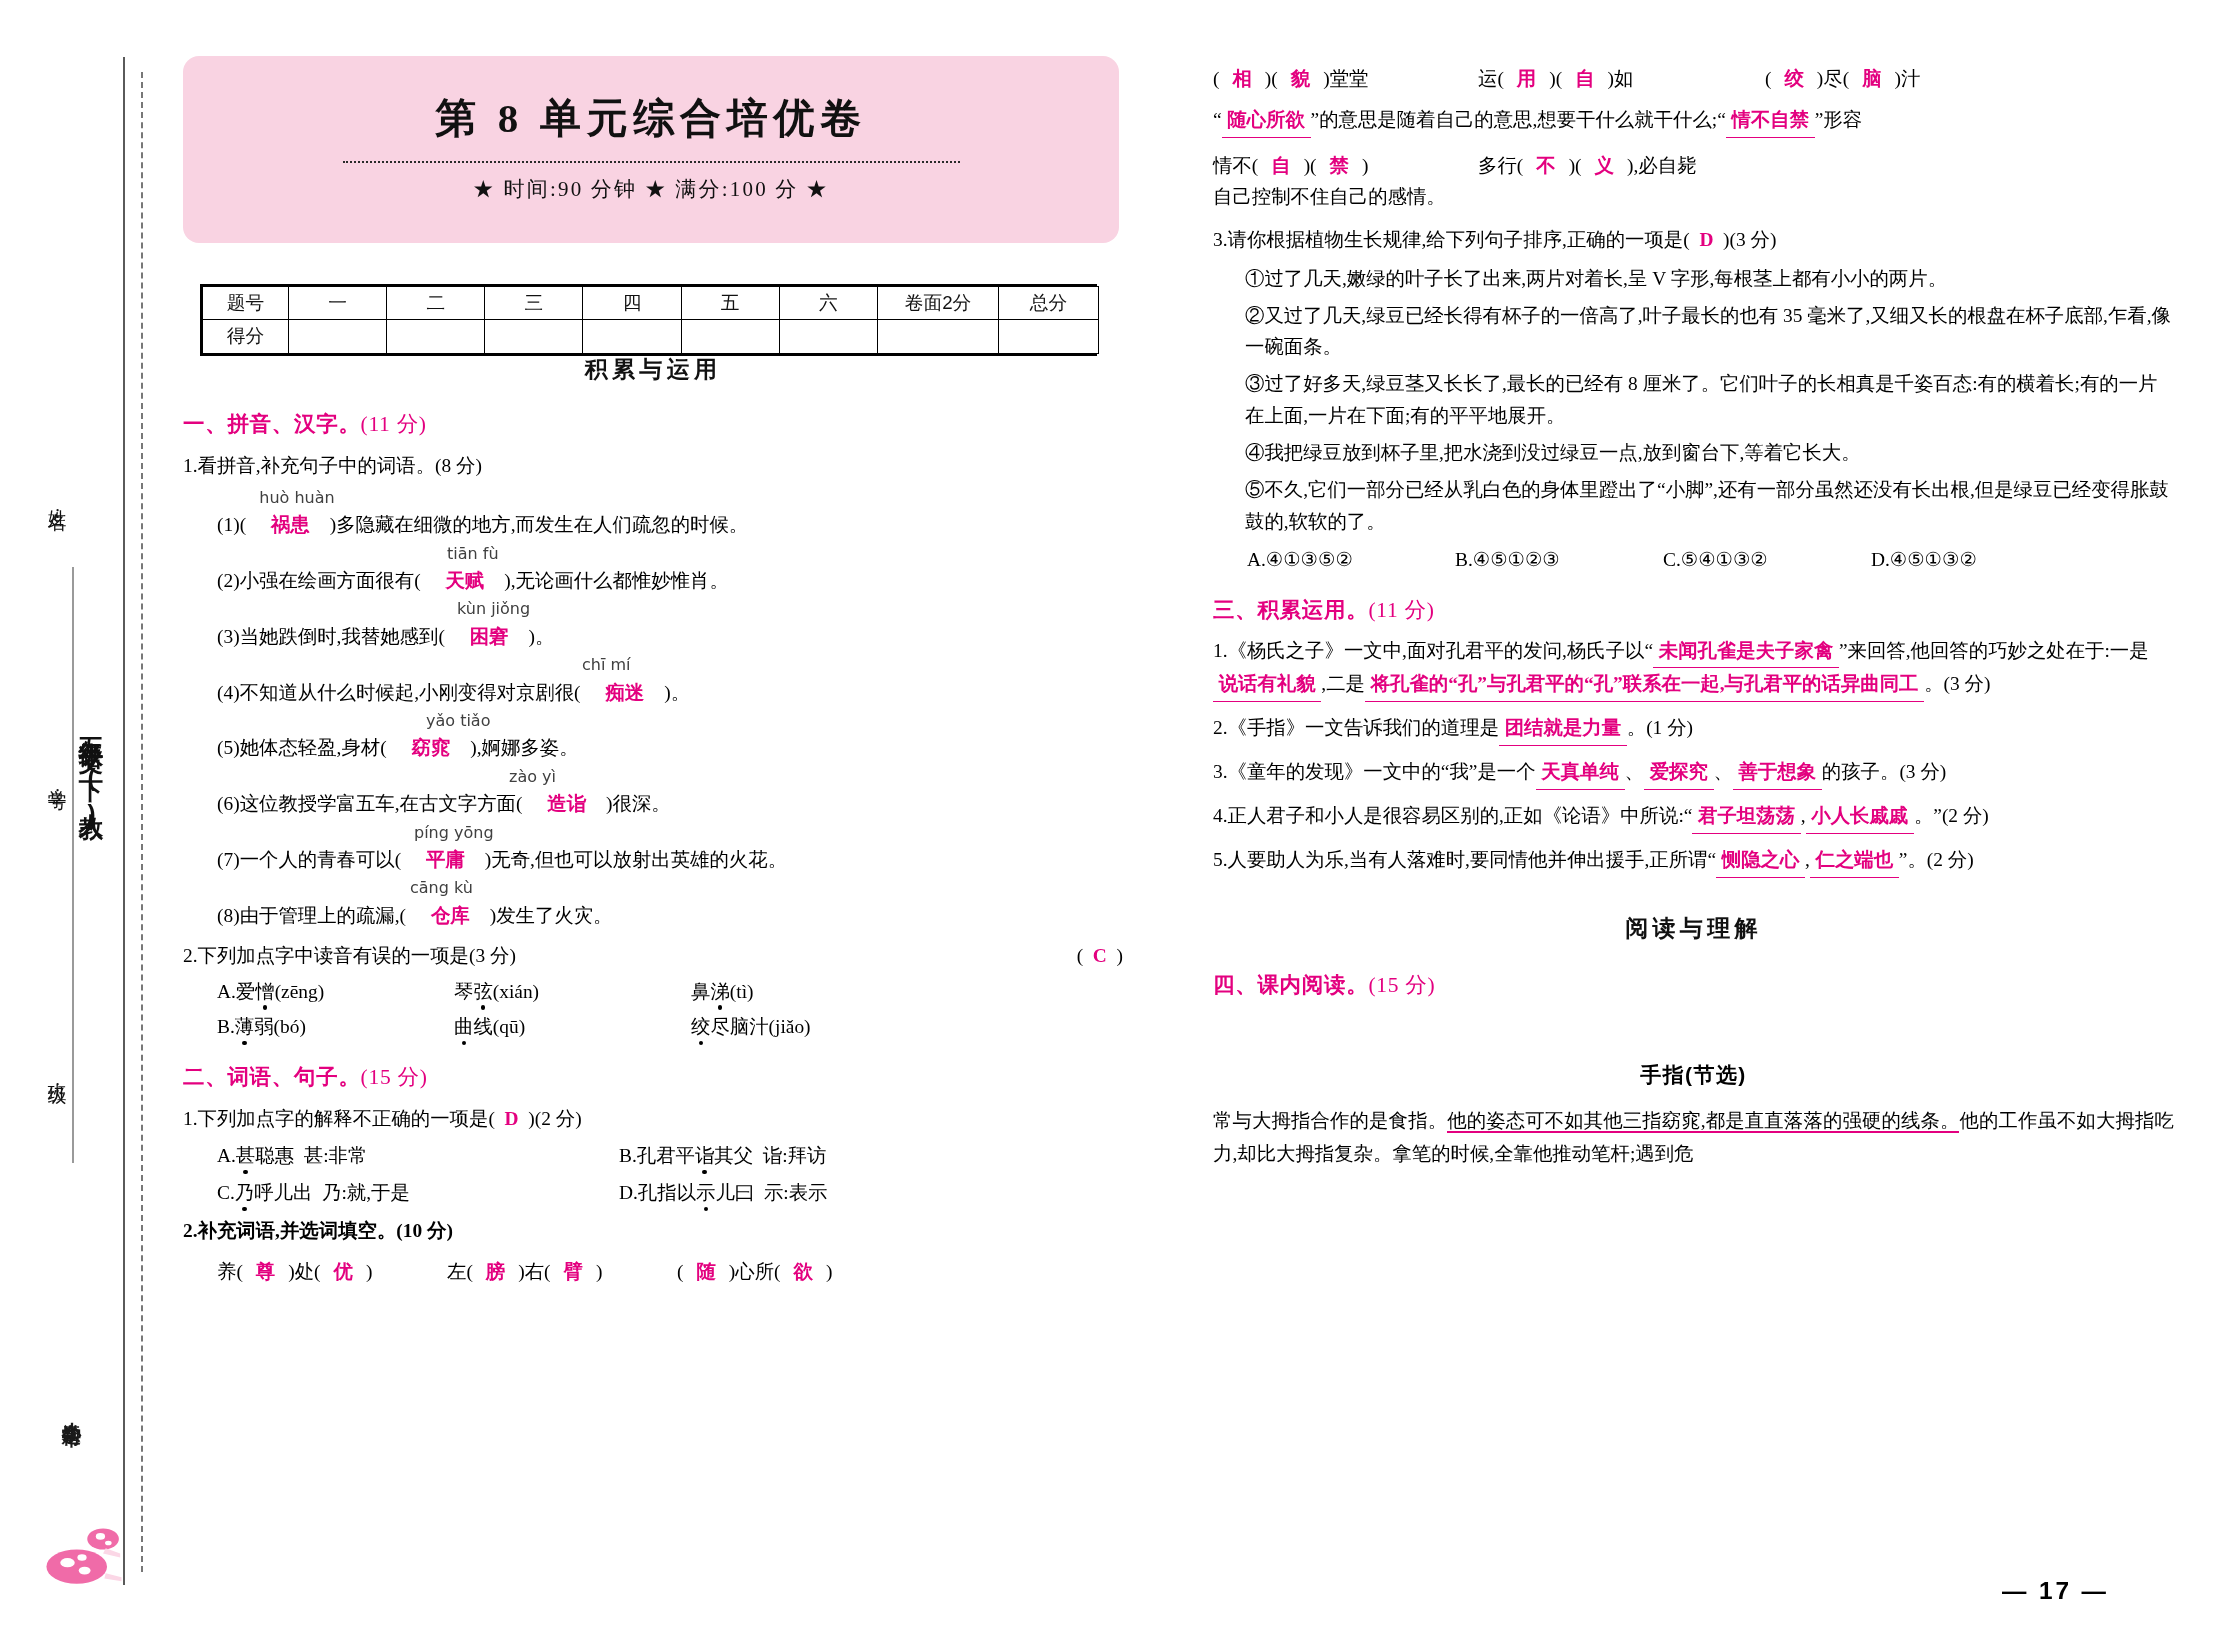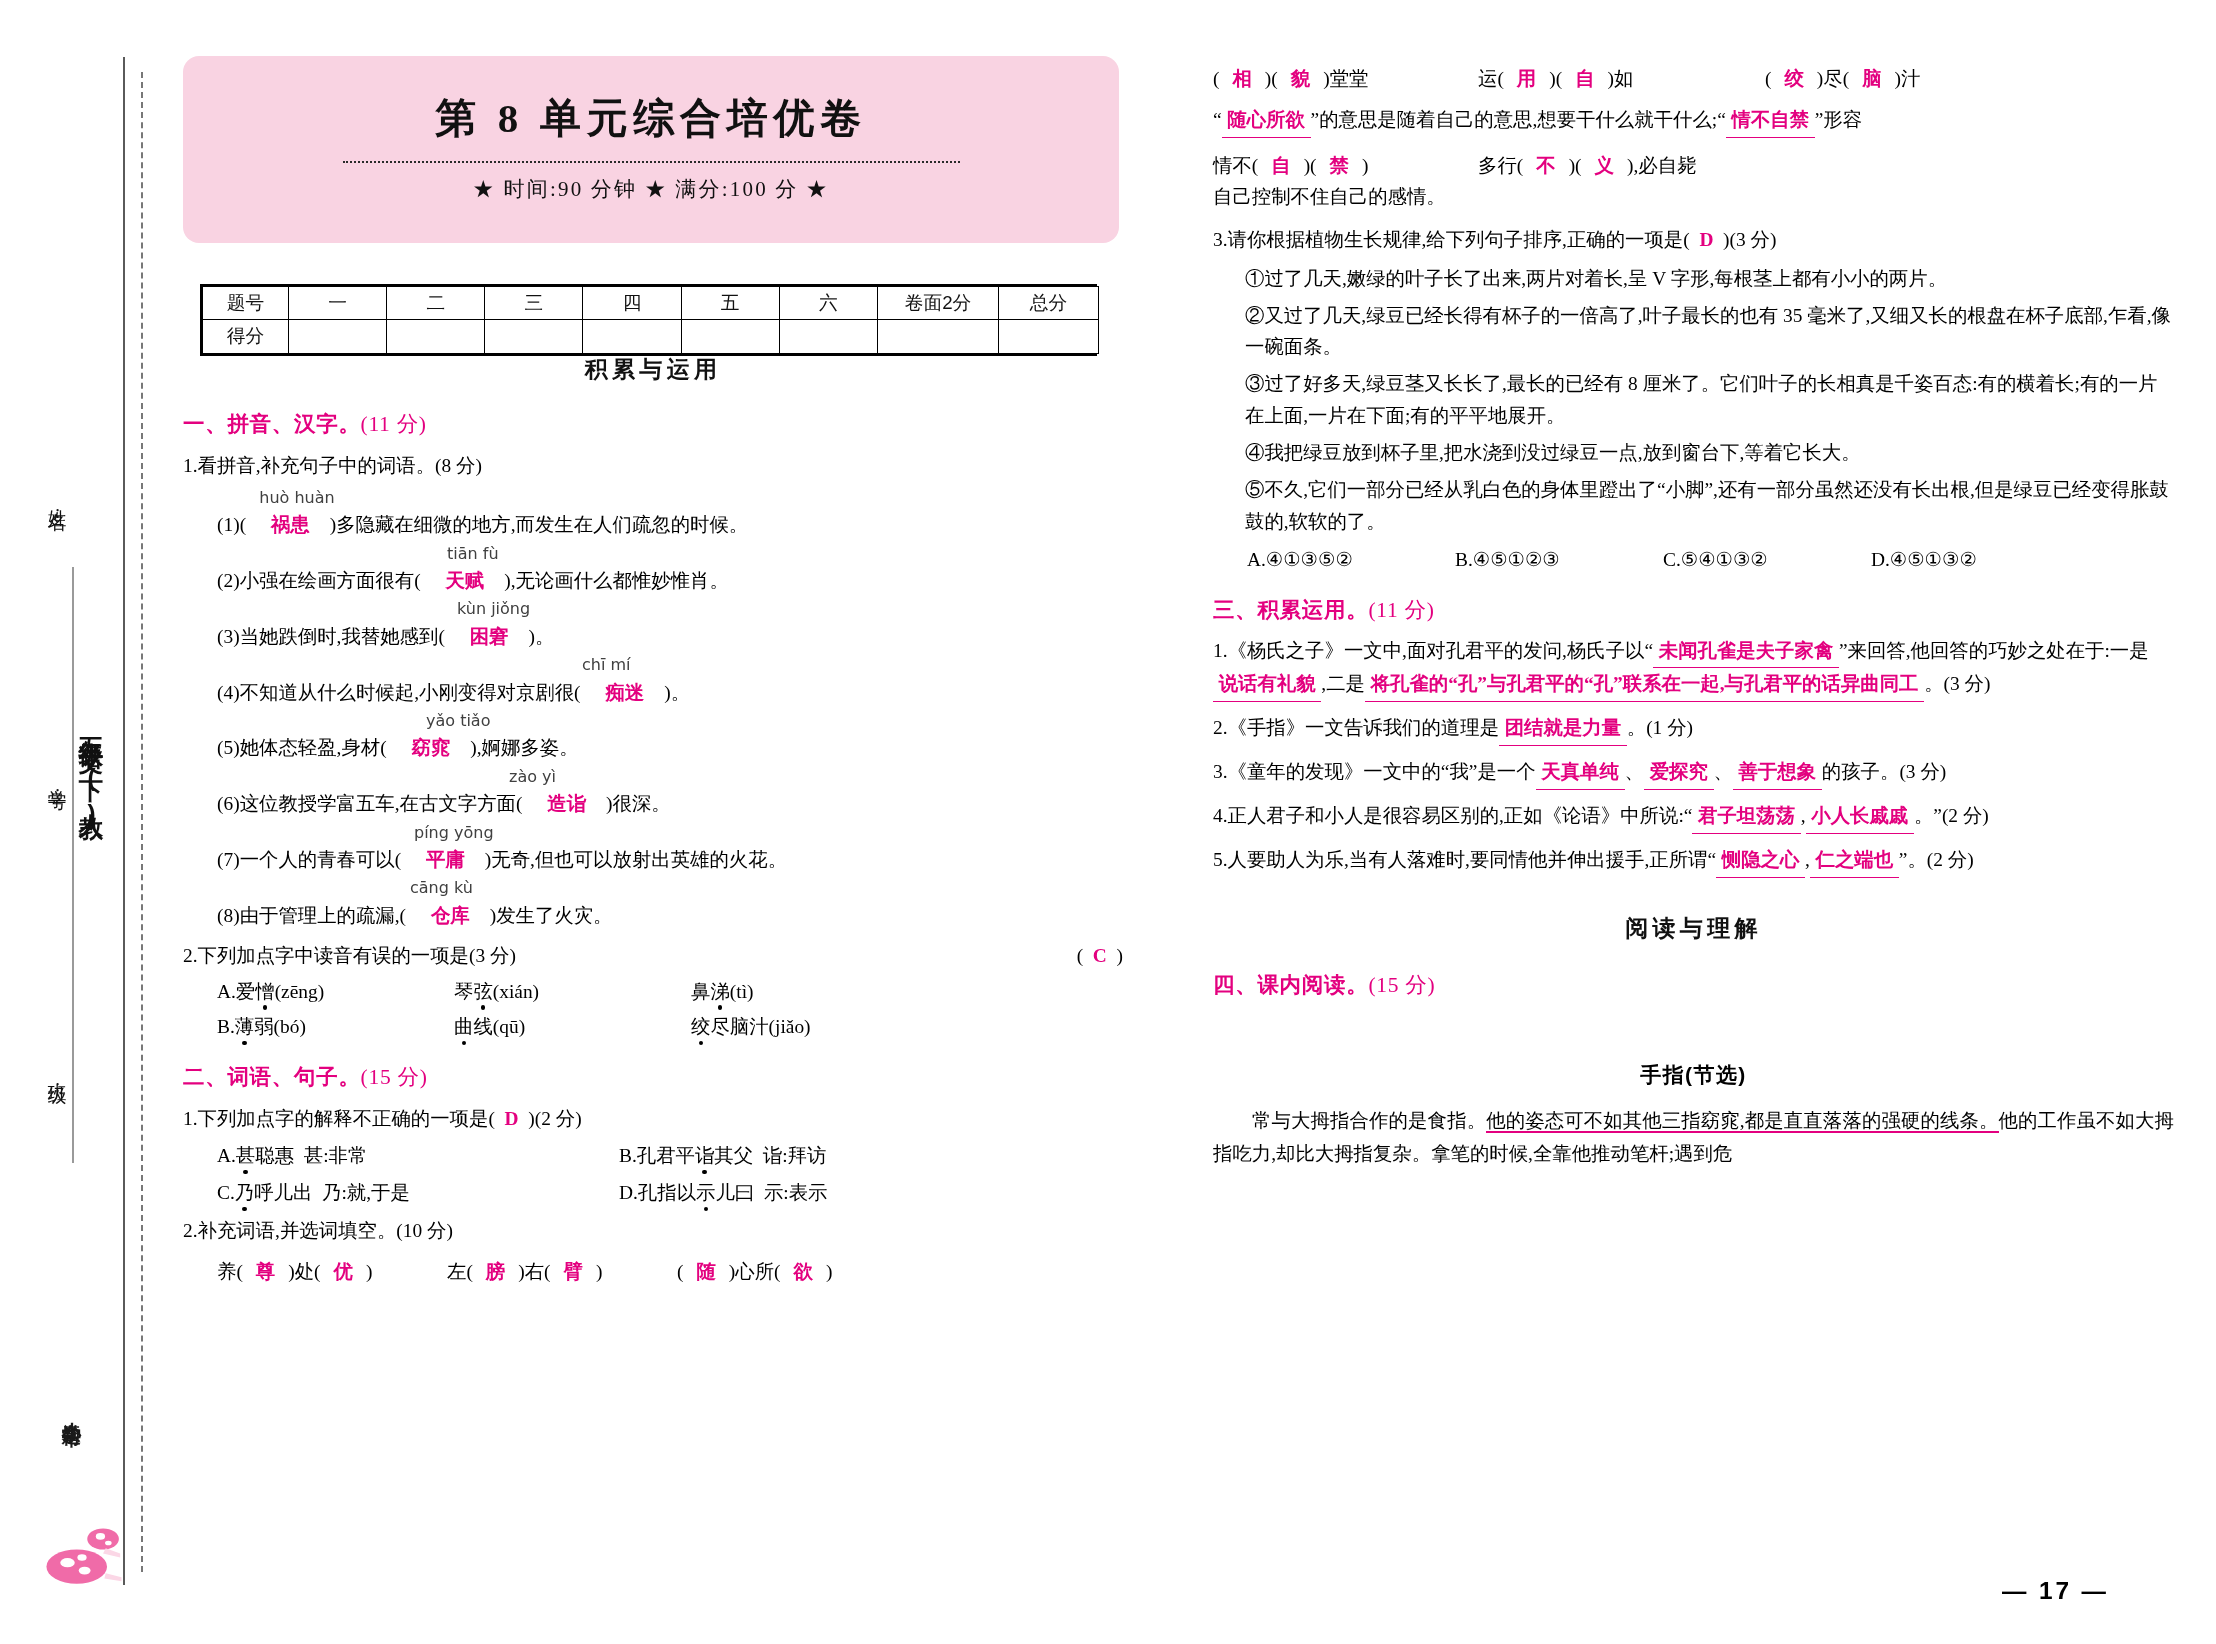--- a/index.html
+++ b/index.html
@@ -371,21 +371,21 @@
   <div class="opt2col">
     <div><span>A.</span><span class="dot-under">甚</span><span>聪惠</span>&nbsp;&nbsp;<span>甚:非常</span></div>
     <div><span>B.</span><span>孔君平</span><span class="dot-under">诣</span><span>其父</span>&nbsp;&nbsp;<span>诣:拜访</span></div>
   </div>
 
   <div class="opt2col">
     <div><span>C.</span><span class="dot-under">乃</span><span>呼儿出</span>&nbsp;&nbsp;<span>乃:就,于是</span></div>
     <div><span>D.</span><span>孔指以</span><span class="dot-under">示</span><span>儿曰</span>&nbsp;&nbsp;<span>示:表示</span></div>
   </div>
 
-  <div class="q" style="margin-top:0;">2.补充词语,并选词填空。(10 分)</div>
+  <div class="q" style="margin-top:0;font-weight:bold;">2.补充词语,并选词填空。(10 分)</div>
 
   <div class="indent" style="display:flex; margin-top:10px;">
     <div style="width:230px;"><span>养(</span><span class="ans" style="padding:0 13px;">尊</span><span>)处(</span><span class="ans" style="padding:0 13px;">优</span><span>)</span></div>
     <div style="width:230px;"><span>左(</span><span class="ans" style="padding:0 13px;">膀</span><span>)右(</span><span class="ans" style="padding:0 13px;">臂</span><span>)</span></div>
     <div><span>(</span><span class="ans" style="padding:0 13px;">随</span><span>)心所(</span><span class="ans" style="padding:0 13px;">欲</span><span>)</span></div>
   </div>
 
 </div>
 
 <div class="col col-right">
@@ -449,19 +449,19 @@
 
   <div class="center-head" style="margin-top:32px;">阅读与理解</div>
 
   <div class="sec-head" style="margin-top:21.5px;">
     <span>四、课内阅读。</span><span class="pts">(15 分)</span>
   </div>
 
   <div class="reading-title" style="margin-top:55px;">手指(节选)</div>
 
   <div class="passage">
-    <span style="margin-left:39px;">常与大拇指合作的是食指。</span><span class="u-pink">他的姿态可不如其他三指窈窕,都是直直落落的强硬的线条。</span><span>他的工作虽不如大拇指吃力,却比大拇指复杂。拿笔的时候,全靠他推动笔杆;遇到危</span>
+    <span style="">常与大拇指合作的是食指。</span><span class="u-pink">他的姿态可不如其他三指窈窕,都是直直落落的强硬的线条。</span><span>他的工作虽不如大拇指吃力,却比大拇指复杂。拿笔的时候,全靠他推动笔杆;遇到危</span>
   </div>
 
 </div>
 
 <div class="pagenum">— 17 —</div>
 
 
 </body></html>

